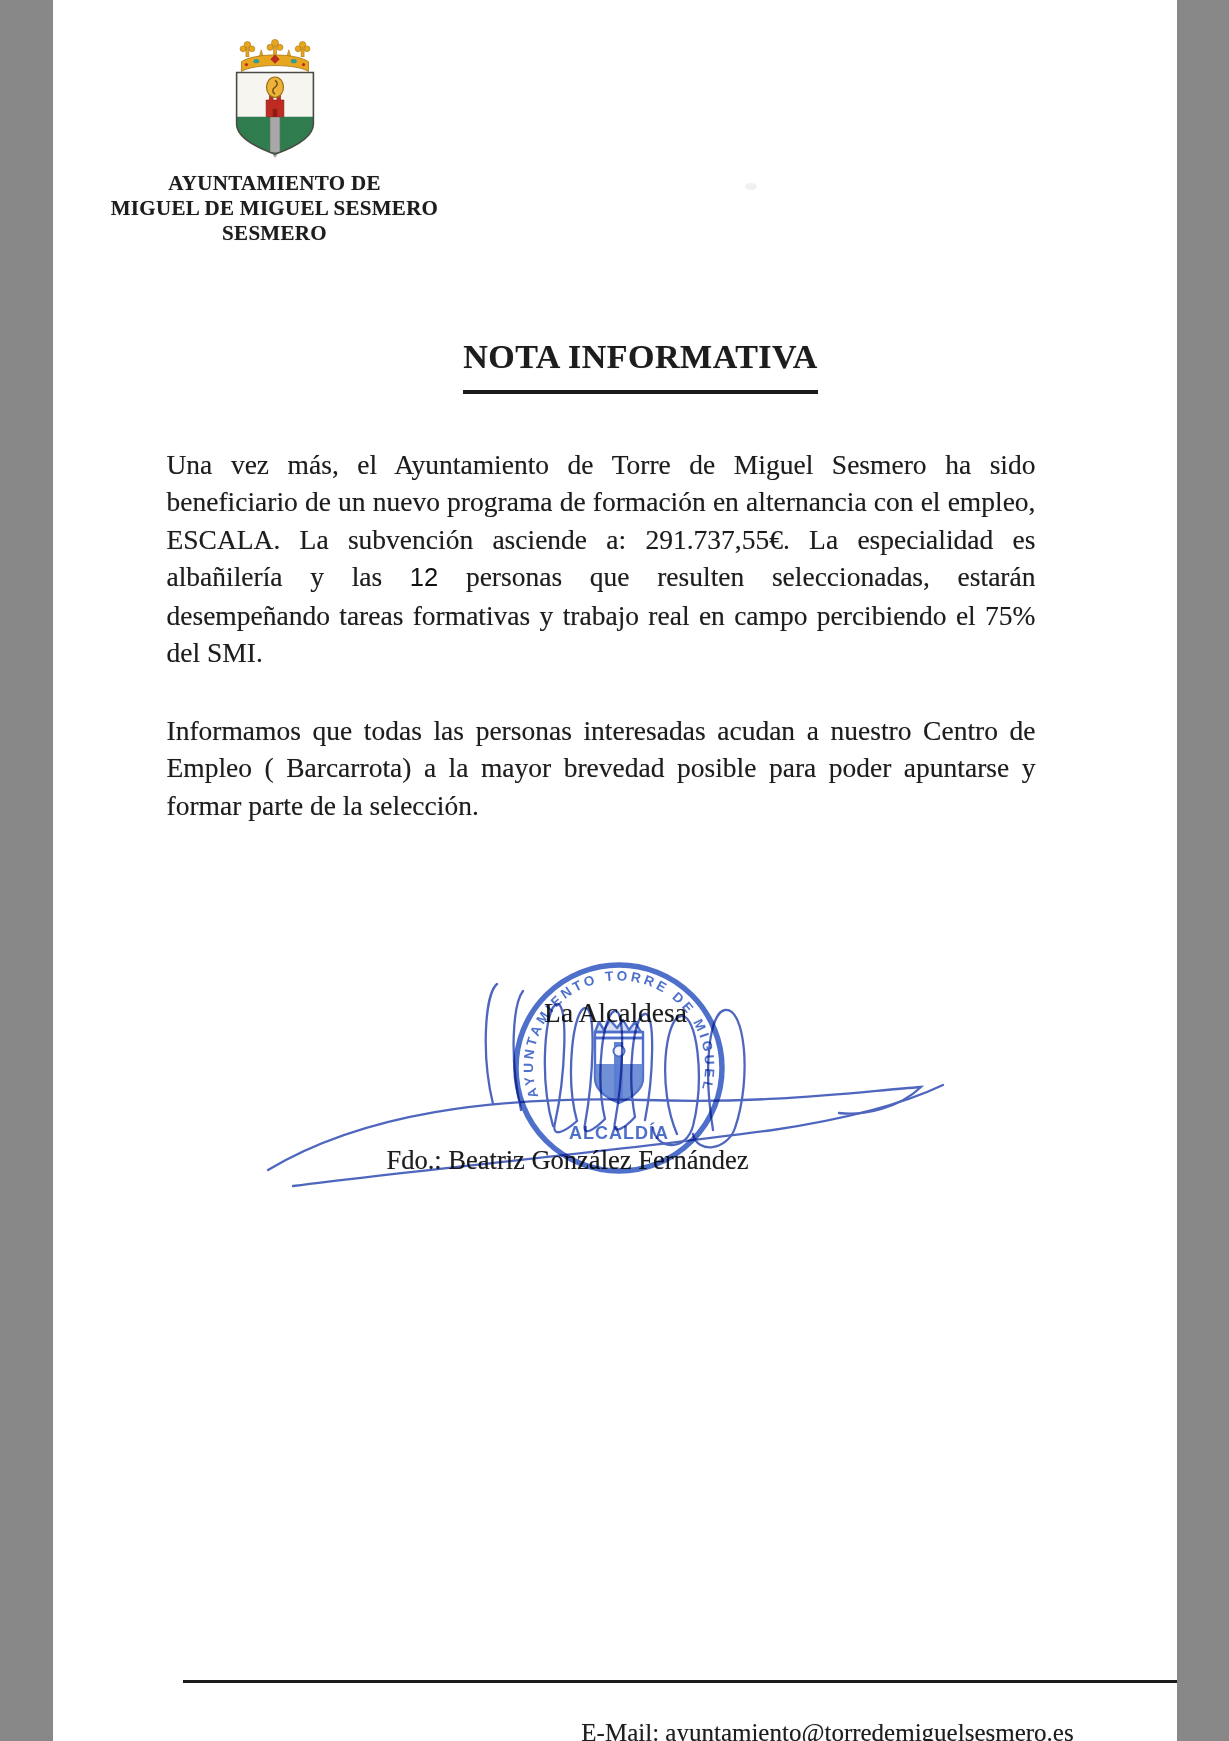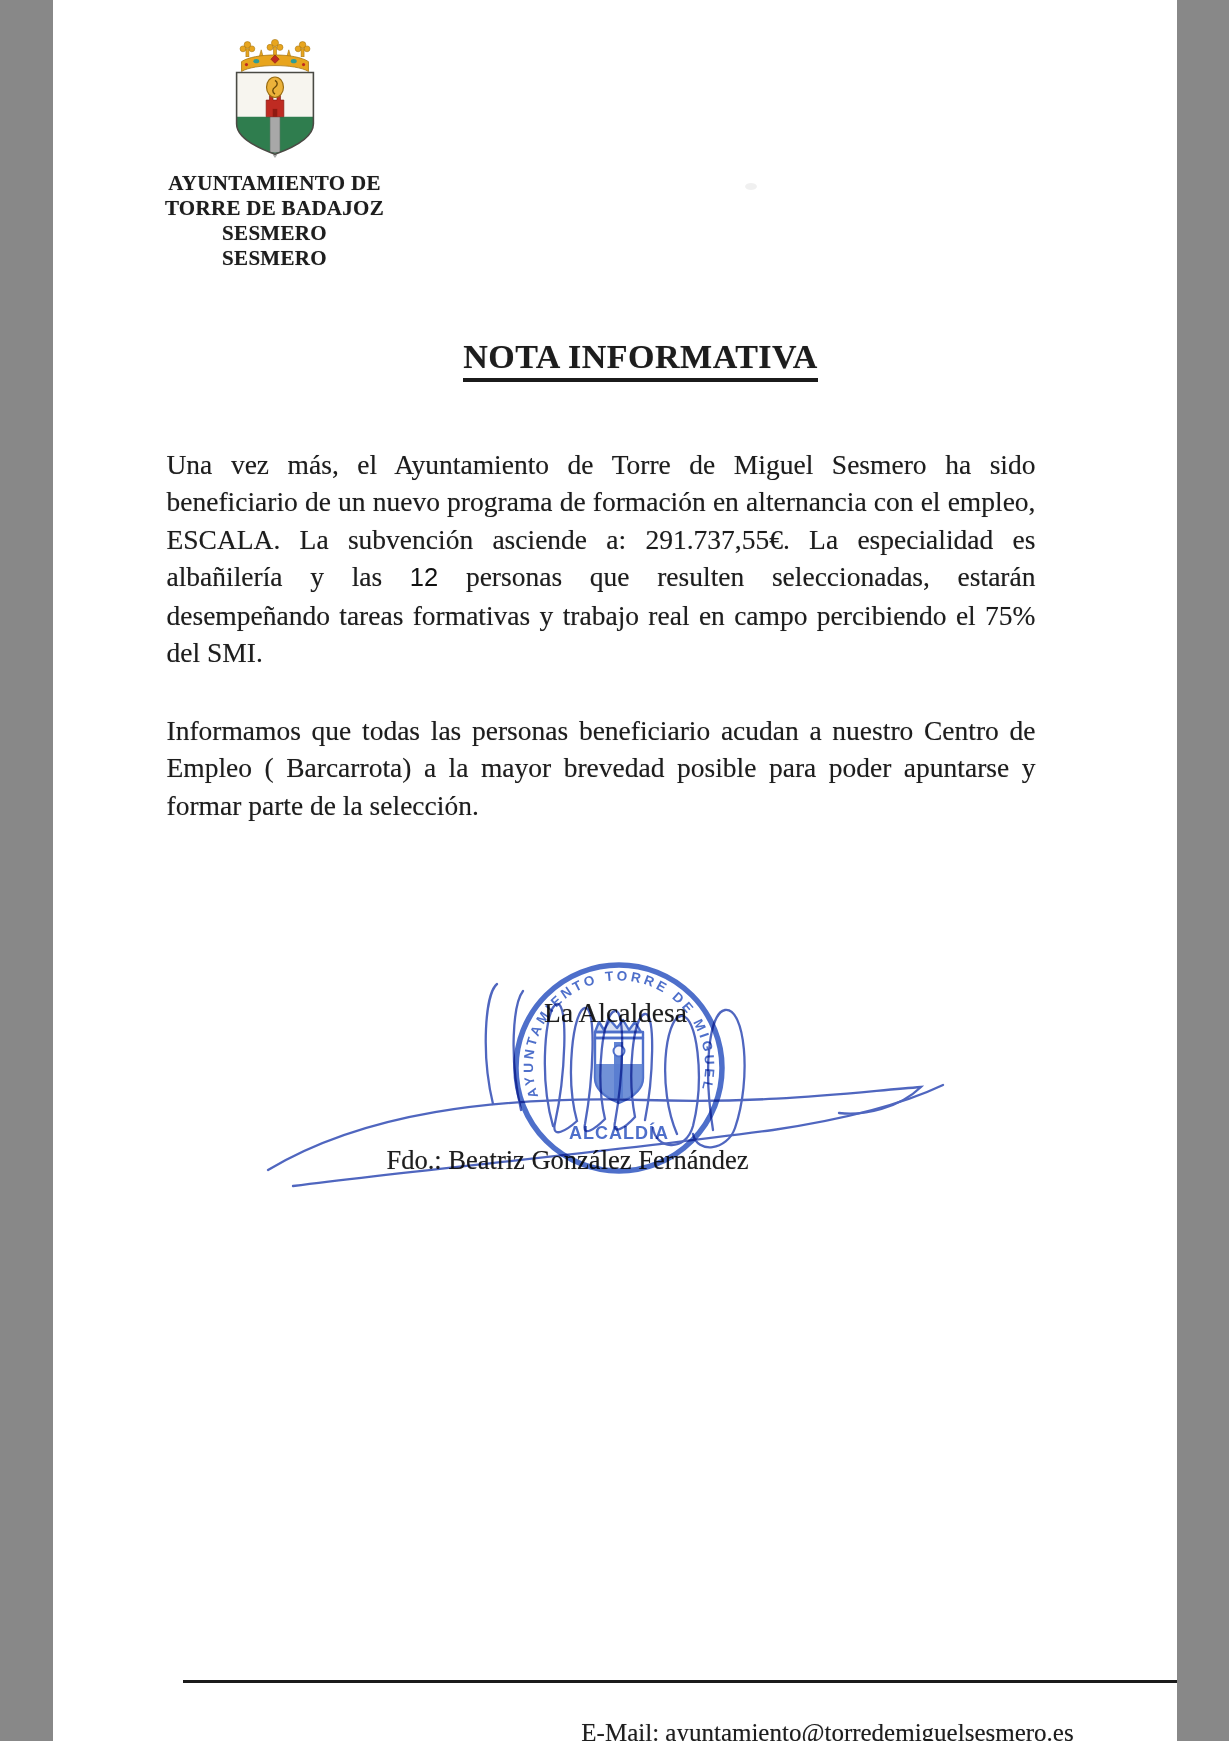--- a/index.html
+++ b/index.html
@@ -15,21 +15,21 @@
   .org-block{
     position:absolute; left:58px; top:171px; width:328px;
     text-align:center; font-weight:bold; font-size:21px; line-height:25px;
     letter-spacing:0.3px;
   }
 
   
   .title-wrap{ position:absolute; left:0; top:338px; width:1176px; text-align:center; }
   .title{
     display:inline-block; font-size:34px; font-weight:bold; letter-spacing:0.5px;
-    border-bottom:4px solid #1b1b1b; padding-bottom:2px;
+    border-bottom:4px solid #1b1b1b; padding-bottom:14px;
   }
 
   
   .para{
     position:absolute; left:114px; width:869px;
     font-size:27.5px; line-height:37.6px; text-align:justify;
   }
   .p1{ top:418px; }
   .p2{ top:684px; }
   .inserted-number{ font-family:"Liberation Sans", sans-serif; font-size:25.5px; color:#111; text-shadow:none; }
@@ -96,33 +96,33 @@
       <g>
         <ellipse cx="45" cy="50" rx="8.6" ry="10.4" fill="#ecb23a" stroke="#9a6d12" stroke-width="1.2"></ellipse>
         <path d="M45,43 c3,2 3,5 0,7 c-3,2 -3,5 0,7" fill="none" stroke="#6b4a08" stroke-width="1.4"></path>
       </g>
       <path d="M6,35 H84 V87 Q84,104 45,118 Q6,104 6,87 Z" fill="none" stroke="#4a4a44" stroke-width="1.6"></path>
     </g>
   </svg>
 
   <div class="org-block scantext">
     <div>AYUNTAMIENTO DE</div>
-    <div>TORRE DE BADAJOZ SESMERO</div>
+    <div>MIGUEL DE MIGUEL SESMERO</div>
     <div>SESMERO</div>
   </div>
 
   <div class="smudge"></div>
 
   <div class="title-wrap">
     <span class="title scantext">NOTA INFORMATIVA</span>
   </div>
 
   <p class="para p1 scantext"><span>Una vez más, el Ayuntamiento de Torre de Miguel Sesmero ha sido beneficiario de un nuevo programa de formación en alternancia con el empleo, ESCALA. La subvención asciende a: 291.737,55€. La especialidad es albañilería y las </span><span class="inserted-number">12</span><span> personas que resulten seleccionadas, estarán desempeñando tareas formativas y trabajo real en campo percibiendo el 75% del SMI.</span></p>
 
-  <p class="para p2 scantext">Informamos que todas las personas beneficiario acudan a nuestro Centro de Empleo ( Barcarrota) a la mayor brevedad posible para poder apuntarse y formar parte de la selección.</p>
+  <p class="para p2 scantext">Informamos que todas las personas interesadas acudan a nuestro Centro de Empleo ( Barcarrota) a la mayor brevedad posible para poder apuntarse y formar parte de la selección.</p>
 
 
   <div class="role scantext">La Alcaldesa</div>
   <div class="signedby scantext">Fdo.: Beatriz González Fernández</div>
 
   <svg class="stamp-svg" viewBox="0 0 220 220">
     <circle cx="110" cy="110" r="103" fill="none" stroke-width="5.5" stroke="#3f63c6"></circle>
     <path id="ringPath" d="M 30 140 A 86 86 0 1 1 190 140" fill="none"></path>
     <text font-family="Liberation Sans, sans-serif" font-size="13.5" font-weight="bold" letter-spacing="3.2" fill="#3f63c6">
       <textPath href="#ringPath" startOffset="2">AYUNTAMIENTO   TORRE DE MIGUEL SESMERO</textPath>

